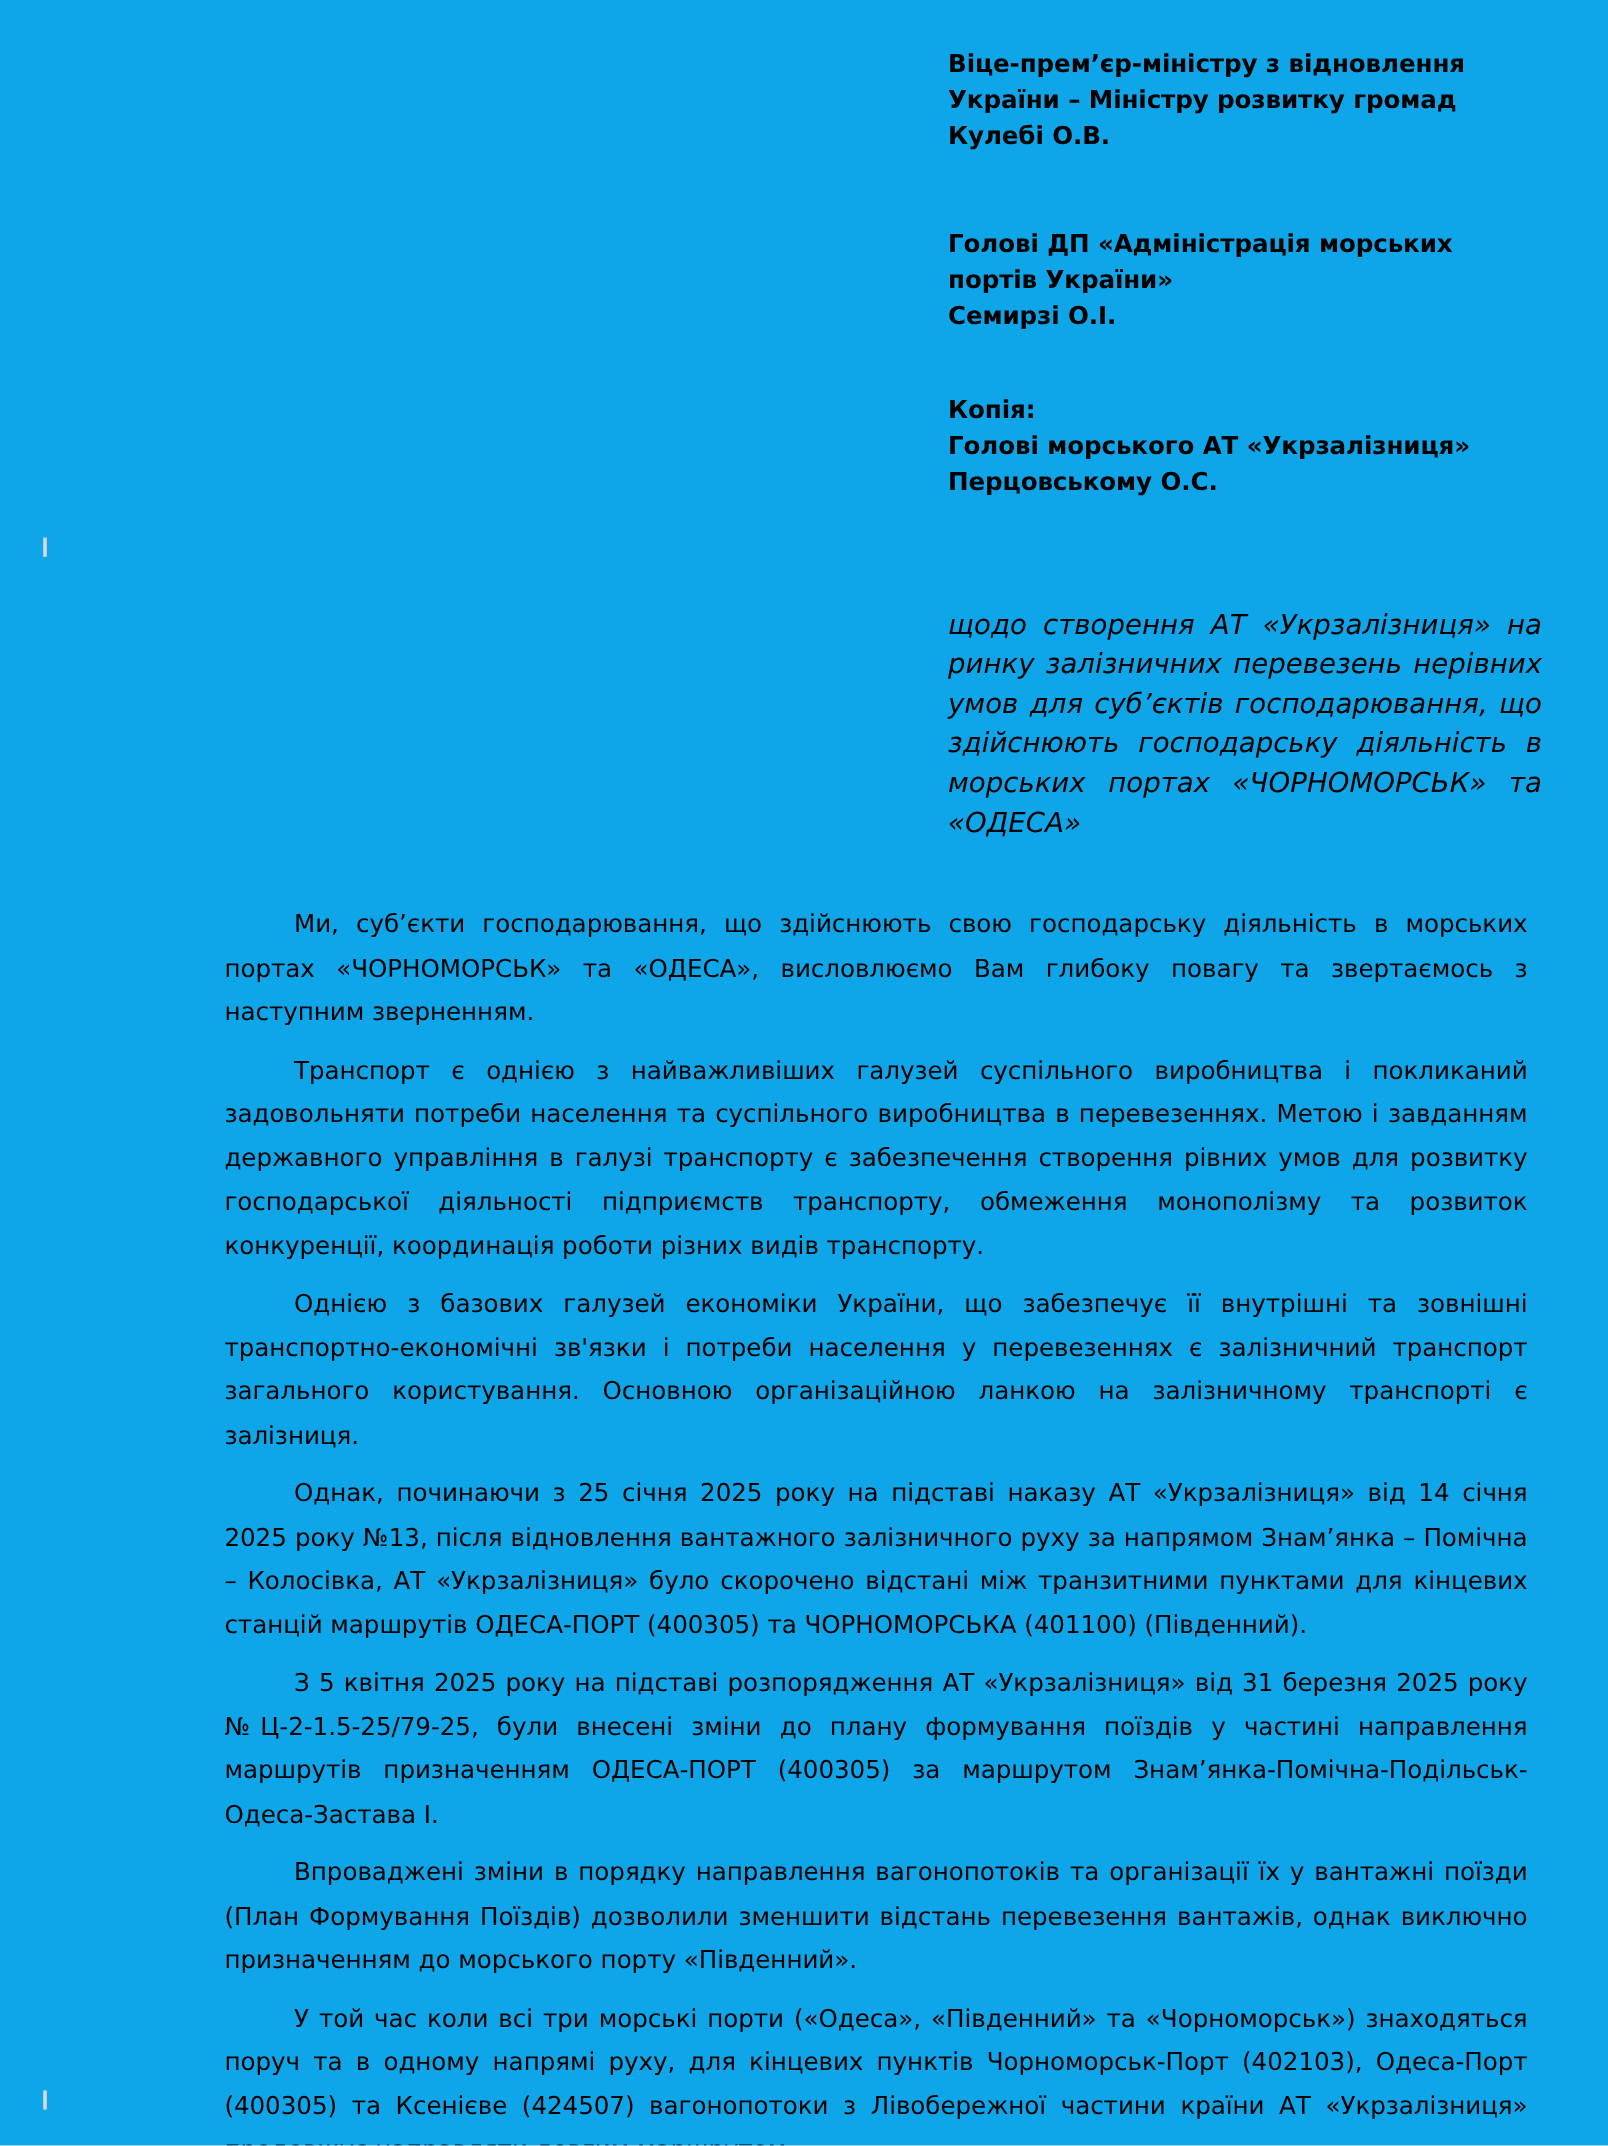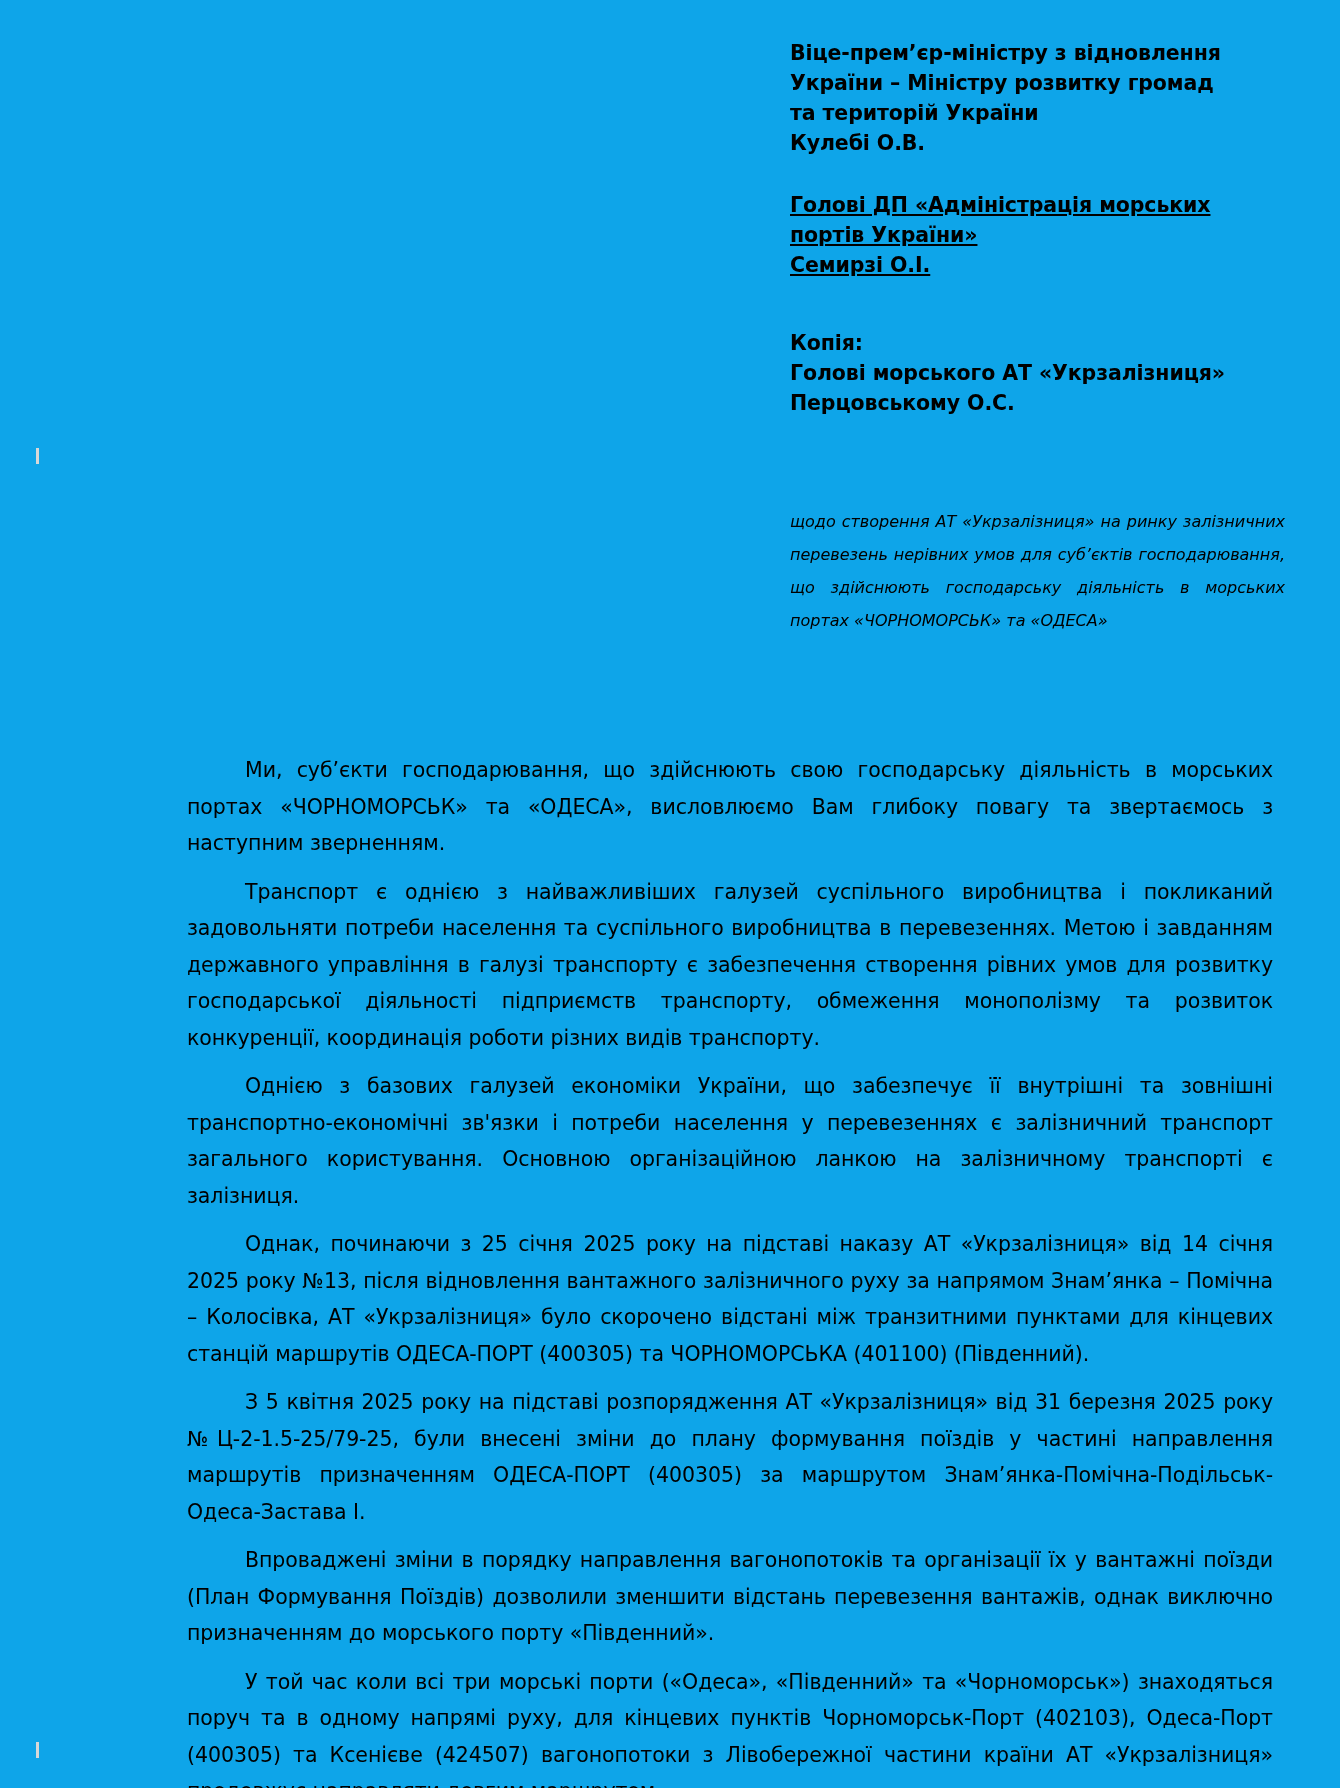--- a/index.html
+++ b/index.html
@@ -28,33 +28,32 @@
   .addr-line {
     font-weight: bold;
     font-size: 20.5px;
     line-height: 30px;
     letter-spacing: -0.1px;
   }
   .addr-line.justify {
     text-align: justify;
   }
   .addr-group-2 {
-    margin-top: 32px;
-    text-decoration: underline;
+    margin-top: 60px;
   }
   .addr-group-3 {
     margin-top: 48px;
   }
   .subject-block {
     position: absolute;
     left: 790px;
     top: 505px;
     width: 495px;
     font-style: italic;
-    font-size: 16px;
+    font-size: 23px;
     line-height: 33px;
     text-align: justify;
   }
   .body-block {
     position: absolute;
     left: 175px;
     top: 740px;
     width: 1110px;
   }
   .body-para {
@@ -82,21 +81,20 @@
 <div class="page">
 
   <div class="edge-mark" style="top:448px;"></div>
   <div class="edge-mark" style="top:1742px;"></div>
 
   <div class="addressee-block">
 
     <div class="addr-group">
       <div class="addr-line">Віце-прем’єр-міністру з відновлення</div>
       <div class="addr-line">України – Міністру розвитку громад</div>
-      <div class="addr-line">та територій України</div>
       <div class="addr-line">Кулебі О.В.</div>
     </div>
 
     <div class="addr-group addr-group-2">
       <div class="addr-line justify">Голові ДП «Адміністрація морських</div>
       <div class="addr-line">портів України»</div>
       <div class="addr-line">Семирзі О.І.</div>
     </div>
 
     <div class="addr-group addr-group-3">

